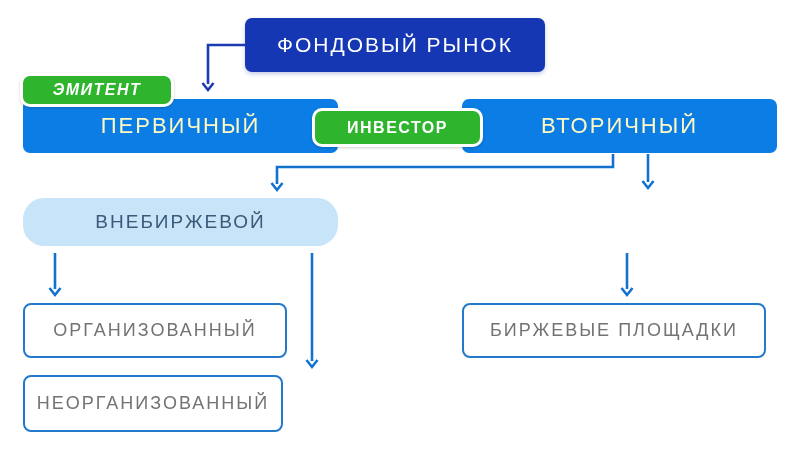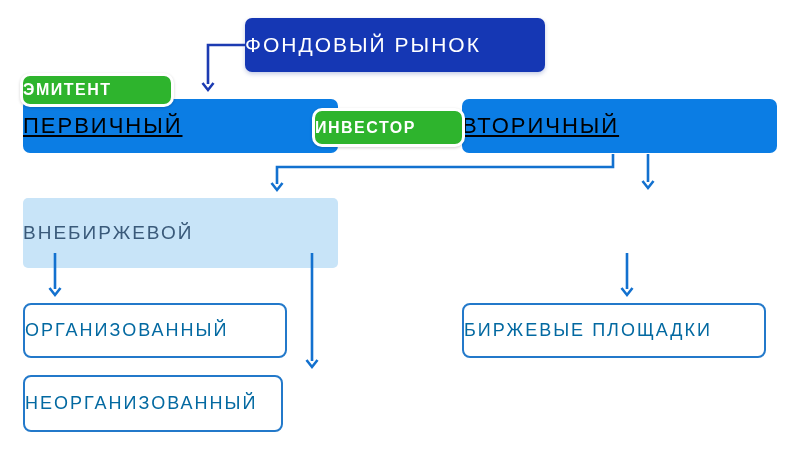--- a/index.html
+++ b/index.html
@@ -1,52 +1,52 @@
 <!DOCTYPE html>
 <html><head>
 <meta charset="utf-8">
 <style>
   html,body{margin:0;padding:0;background:#ffffff;}
   .stage{
     position:relative;width:800px;height:450px;background:#ffffff;overflow:hidden;
     font-family:"Liberation Sans", sans-serif;
   }
-  .node{position:absolute;display:flex;align-items:center;justify-content:flex-start;box-sizing:border-box;}
+  .node{position:absolute;display:flex;align-items:center;justify-content:center;box-sizing:border-box;}
 
   .title-box{
     left:245px;top:18px;width:300px;height:54px;
     background:#1537b4;border-radius:7px;
     color:#ffffff;font-size:21px;letter-spacing:2px;
     box-shadow:0 2px 4px rgba(20,50,150,0.25);
   }
   .bar{
-    background:#0b7de4;border-radius:7px;color:#000000;
-    font-size:22px;letter-spacing:2px;text-decoration:underline;
+    background:#0b7de4;border-radius:7px;color:#fef9c3;
+    font-size:22px;letter-spacing:2px;
   }
   .bar.primary{left:23px;top:99px;width:315px;height:54px;}
   .bar.secondary{left:462px;top:99px;width:315px;height:54px;}
 
   .badge{
     background:#2eb42d;border:3px solid #ffffff;border-radius:10px;
     color:#ffffff;font-size:16px;font-weight:700;letter-spacing:1.5px;
     z-index:5;box-shadow:0 1px 3px rgba(0,0,0,0.18);
   }
-  .badge.issuer{left:20px;top:73px;width:154px;height:34px;}
-  .badge.investor{left:312px;top:108px;width:153px;height:39px;}
+  .badge.issuer{left:20px;top:73px;width:154px;height:34px;font-style:italic;}
+  .badge.investor{left:312px;top:108px;width:171px;height:39px;}
 
   .light-box{
     background:#c8e4f8;border-radius:5px;
     color:#3a5a7a;font-size:19px;letter-spacing:2px;
   }
-  .light-box.otc{left:23px;top:198px;width:315px;height:70px;}
+  .light-box.otc{left:23px;top:198px;width:315px;height:48px;border-radius:21px;}
   .light-box.exchange{left:462px;top:198px;width:315px;height:54px;}
 
   .outline-box{
     background:#ffffff;border:2px solid #2379ca;border-radius:8px;
-    color:#0369a1;font-size:18px;letter-spacing:2px;
+    color:#737373;font-size:18px;letter-spacing:2px;
   }
   .outline-box.organized{left:23px;top:303px;width:264px;height:55px;}
   .outline-box.unorganized{left:23px;top:375px;width:260px;height:57px;}
   .outline-box.platforms{left:462px;top:303px;width:304px;height:55px;}
 
   .arrows{position:absolute;left:0;top:0;width:800px;height:450px;pointer-events:none;z-index:2;}
   .arrows path{fill:none;stroke-width:2.6px;}
   .arrows .dark{stroke:#1c3bb2;}
   .arrows .blue{stroke:#1371cf;}
 </style>

